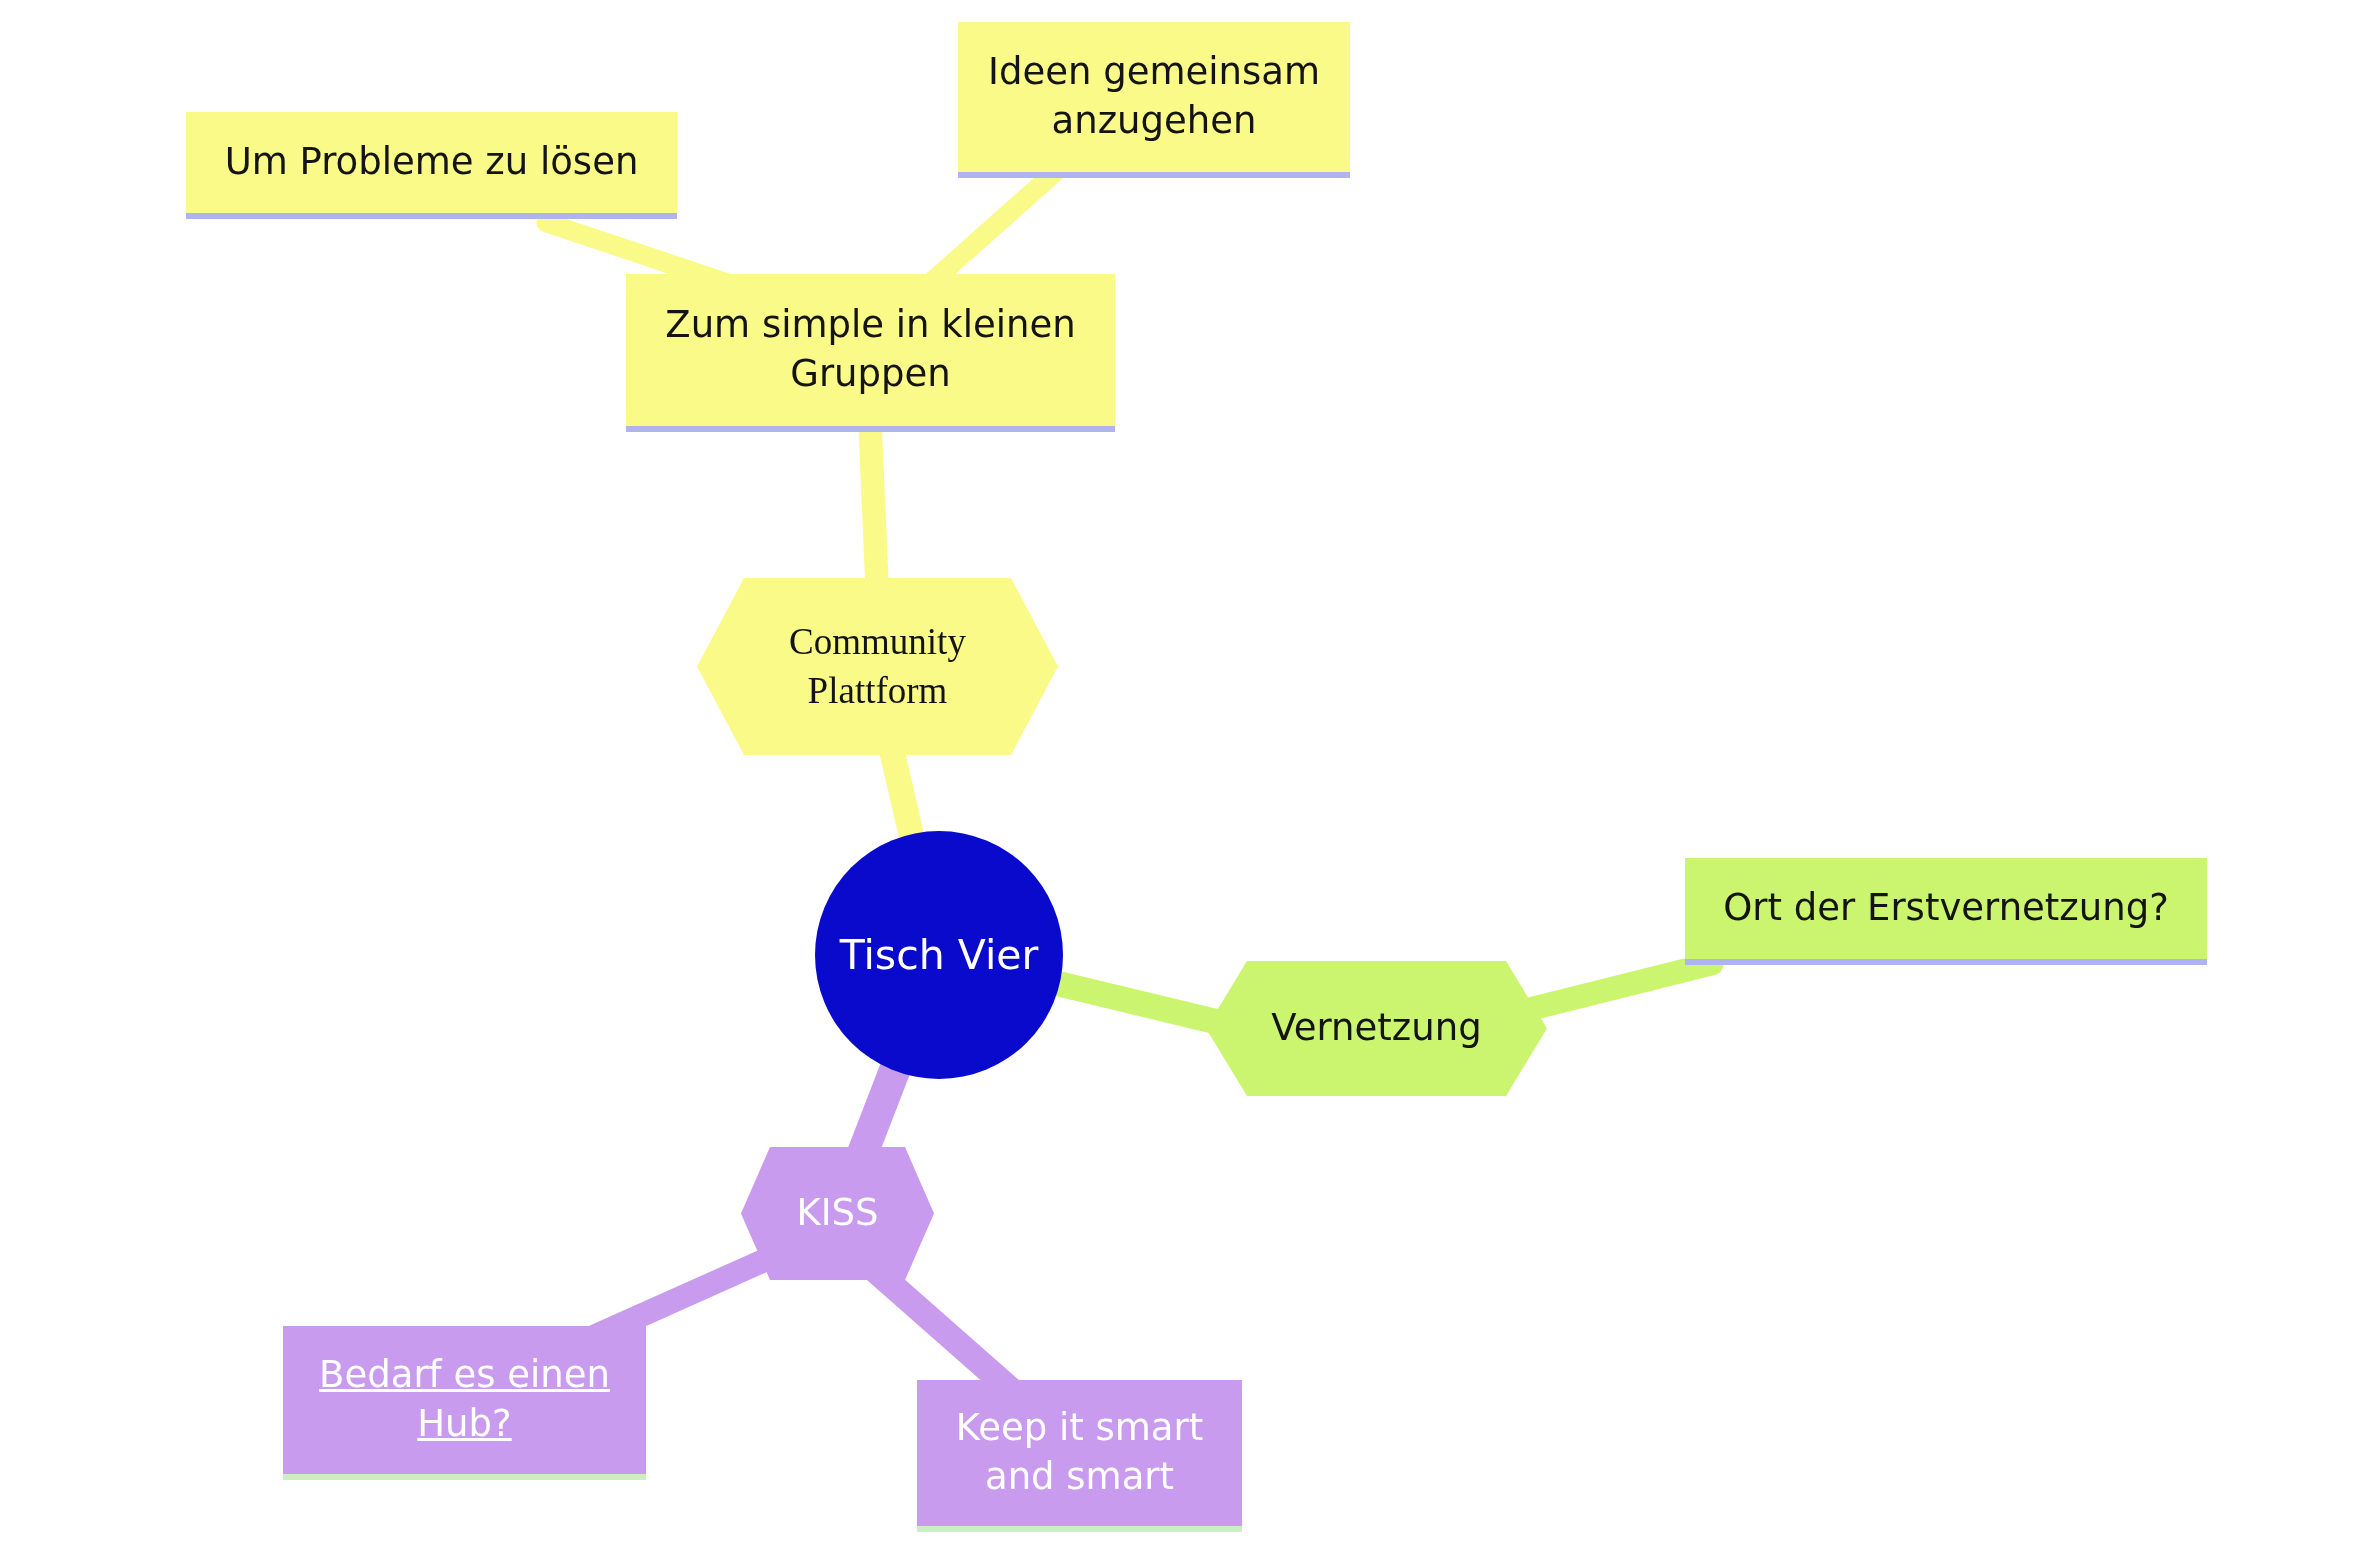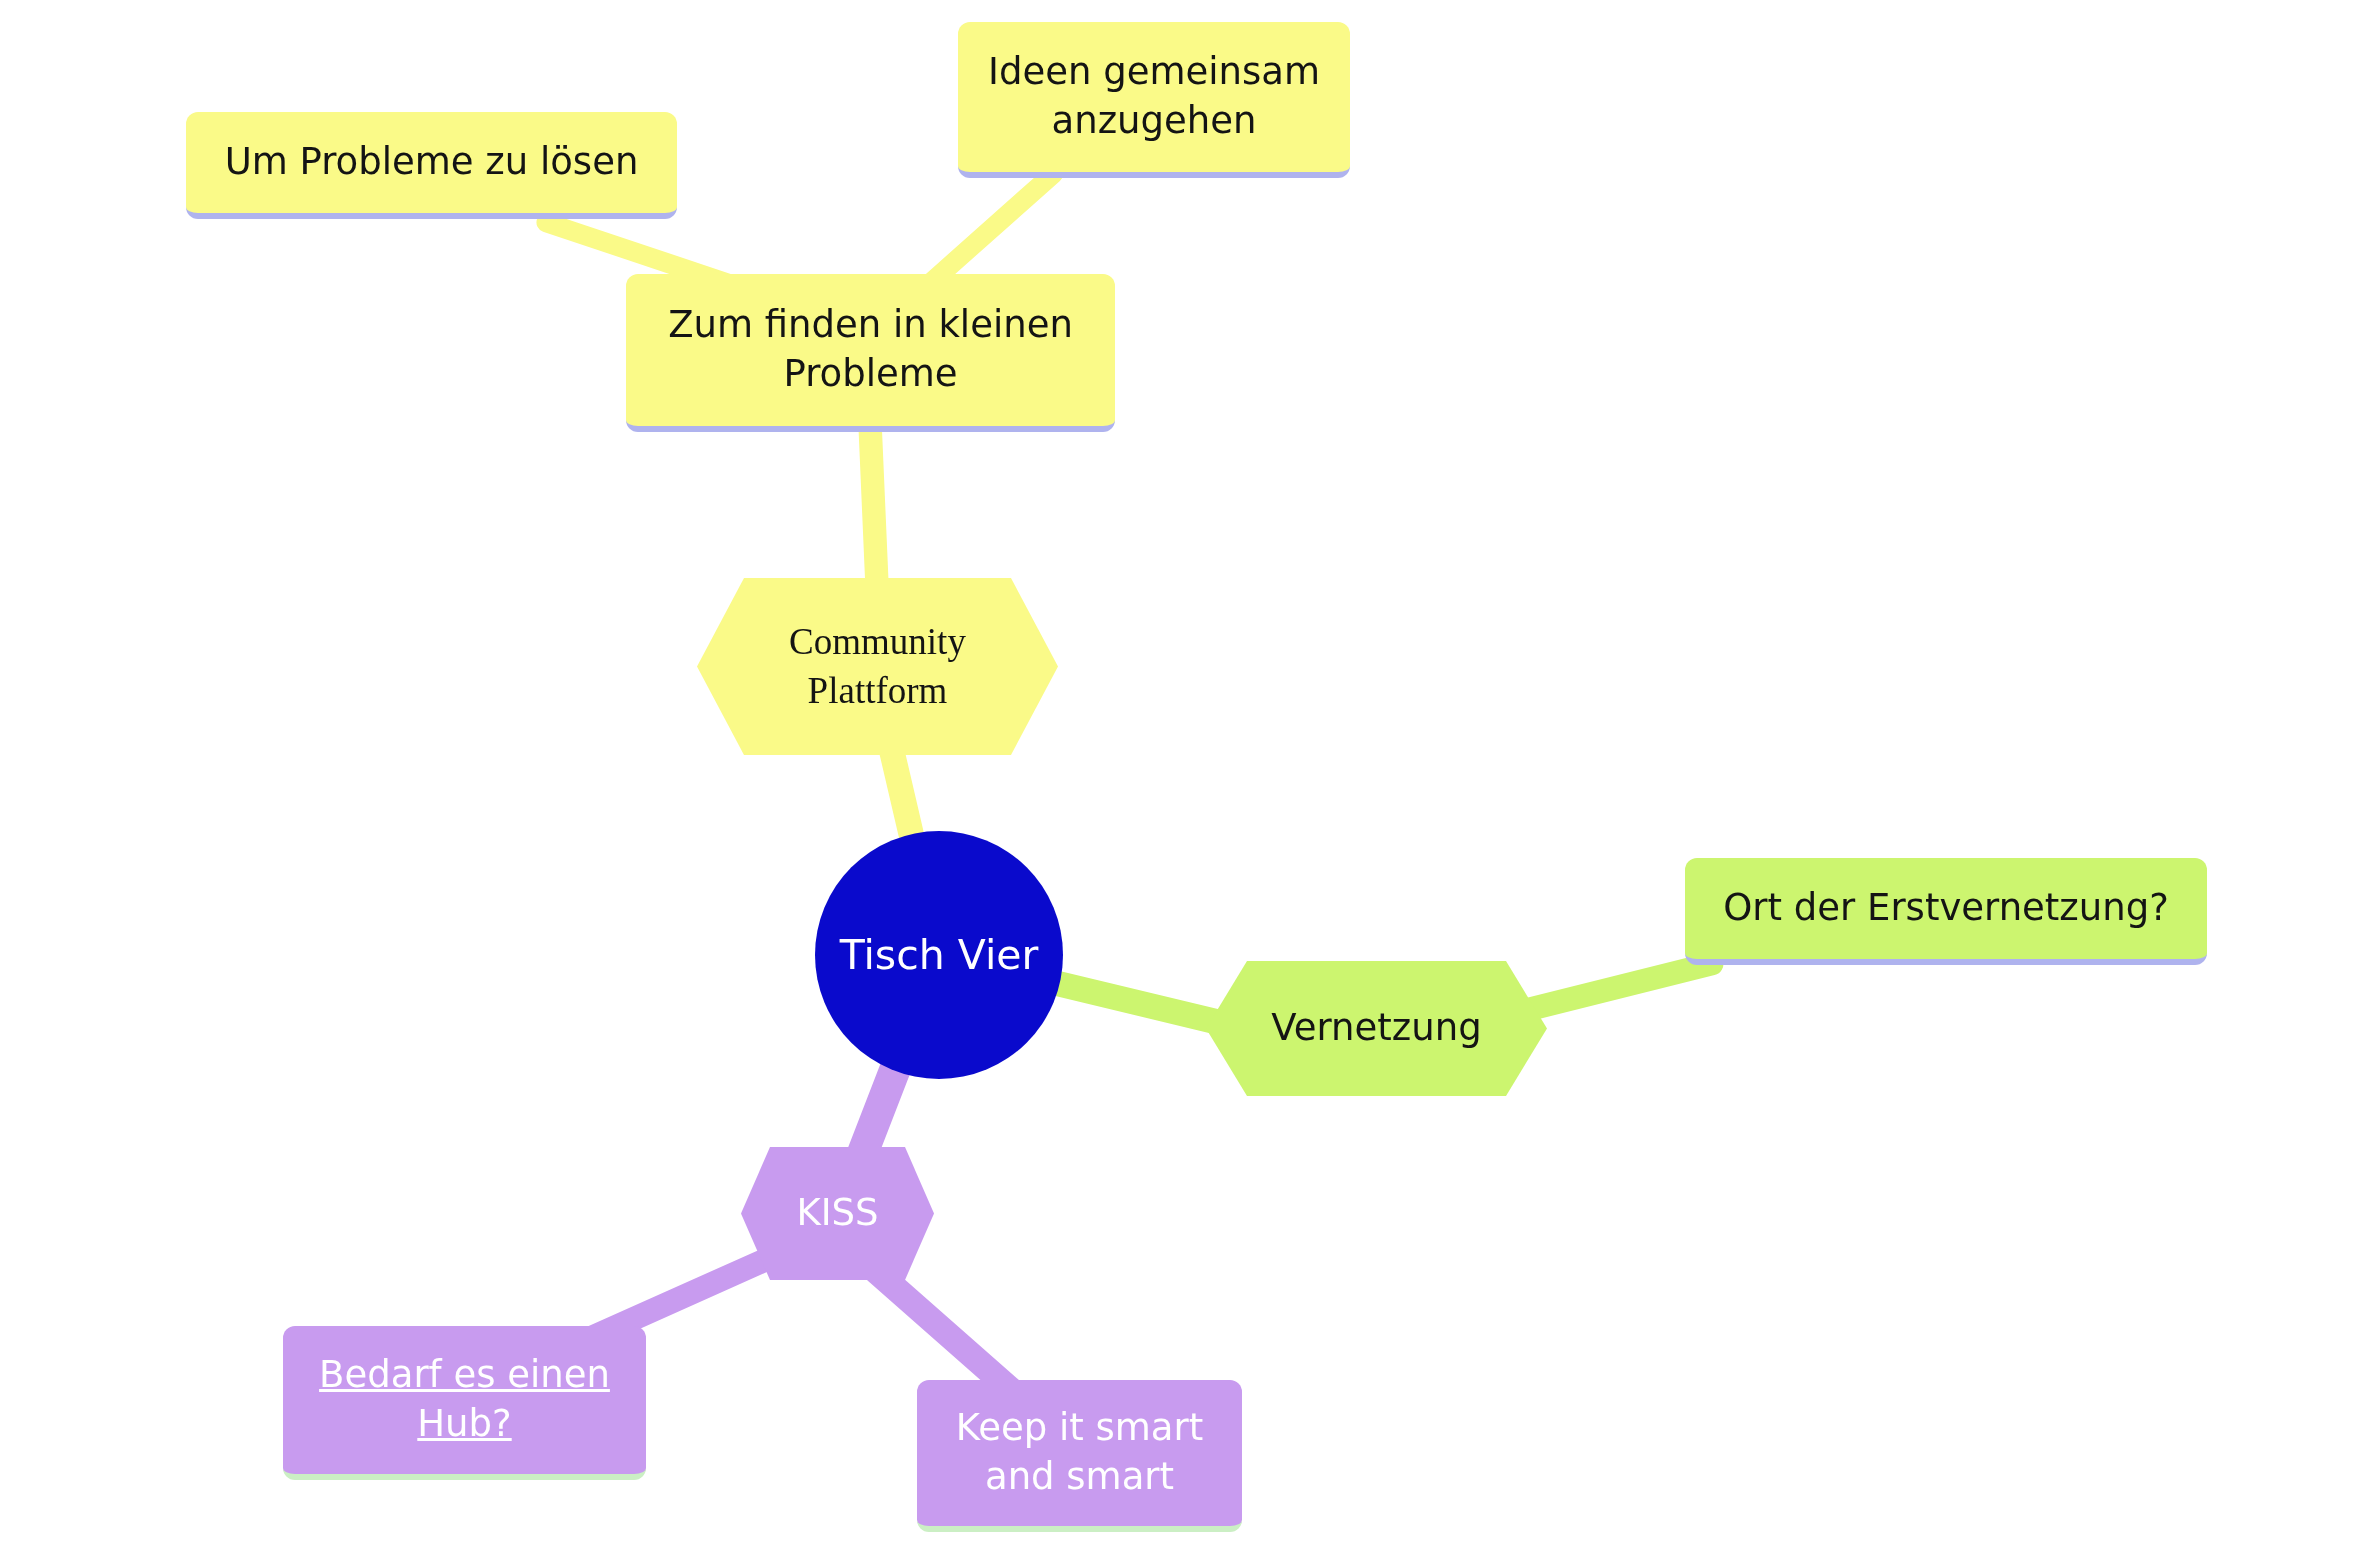--- a/index.html
+++ b/index.html
@@ -35,21 +35,20 @@
     display: flex;
     align-items: center;
     justify-content: center;
     text-align: center;
     font-size: 37px;
     line-height: 1.32;
     color: var(--text_dark);
     box-sizing: border-box;
     padding: 3.9px 19.5px;
     cursor: default;
-    border-radius: 12px;
   }
   .rect.yellow {
     background: var(--branch_yellow);
     border-bottom: 6.8px solid var(--underline_lavender);
   }
   .rect.green {
     background: var(--branch_green);
     border-bottom: 6.8px solid var(--underline_lavender);
   }
   .rect.purple {
@@ -109,21 +108,21 @@
 
   <div class="node rect yellow rect-um-probleme">
     <span>Um Probleme zu lösen</span>
   </div>
 
   <div class="node rect yellow rect-ideen">
     <span>Ideen gemeinsam anzugehen</span>
   </div>
 
   <div class="node rect yellow rect-zum-finden">
-    <span>Zum finden in kleinen Probleme</span>
+    <span>Zum simple in kleinen Gruppen</span>
   </div>
 
   <div class="node hex yellow hex-community">
     <span>Community Plattform</span>
   </div>
 
   <div class="node circle-root">
     <span>Tisch Vier</span>
   </div>
 

